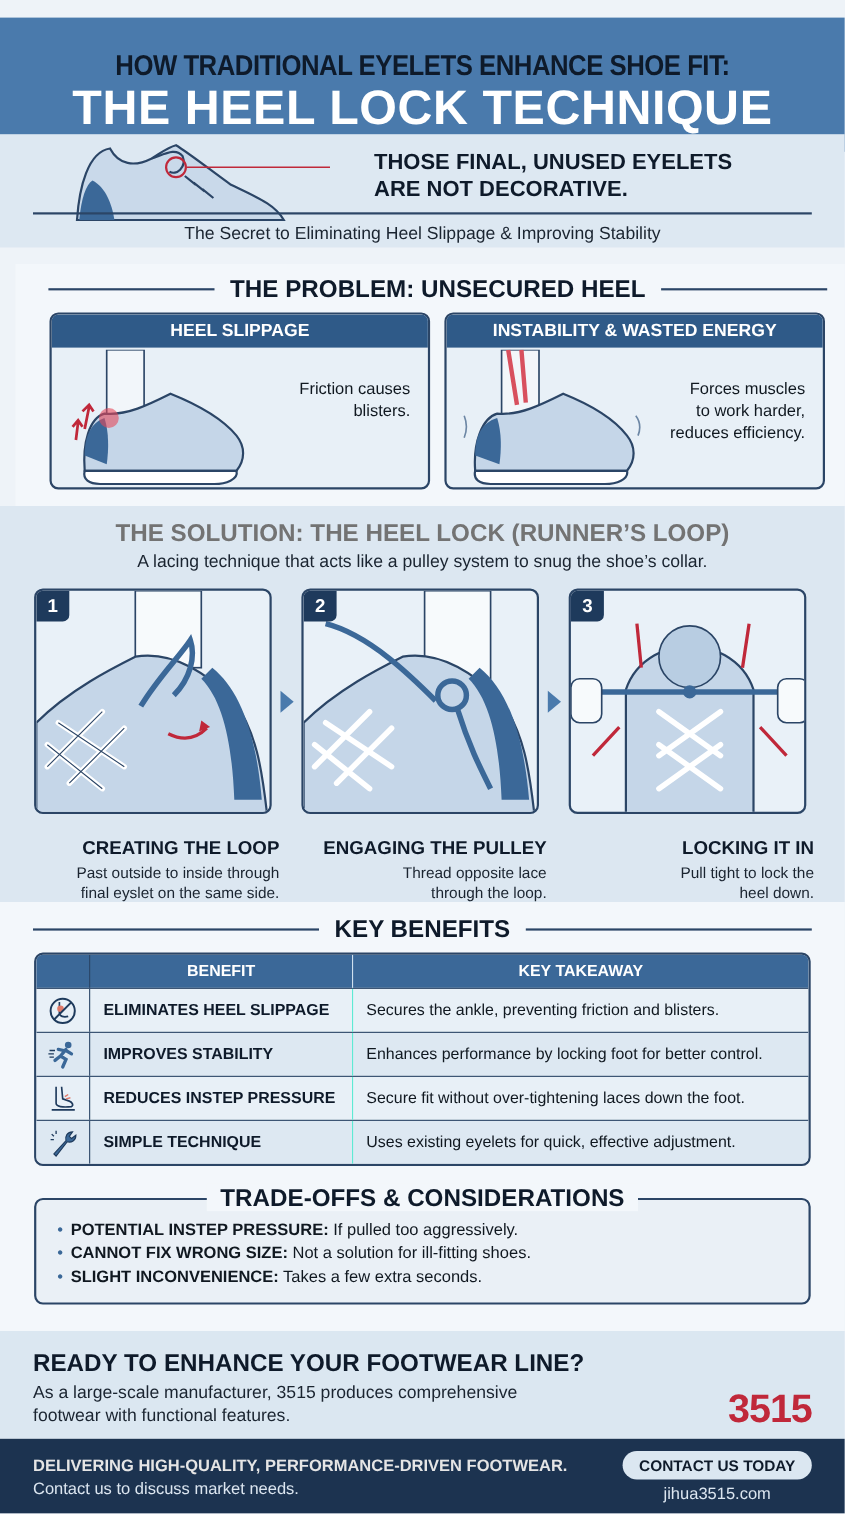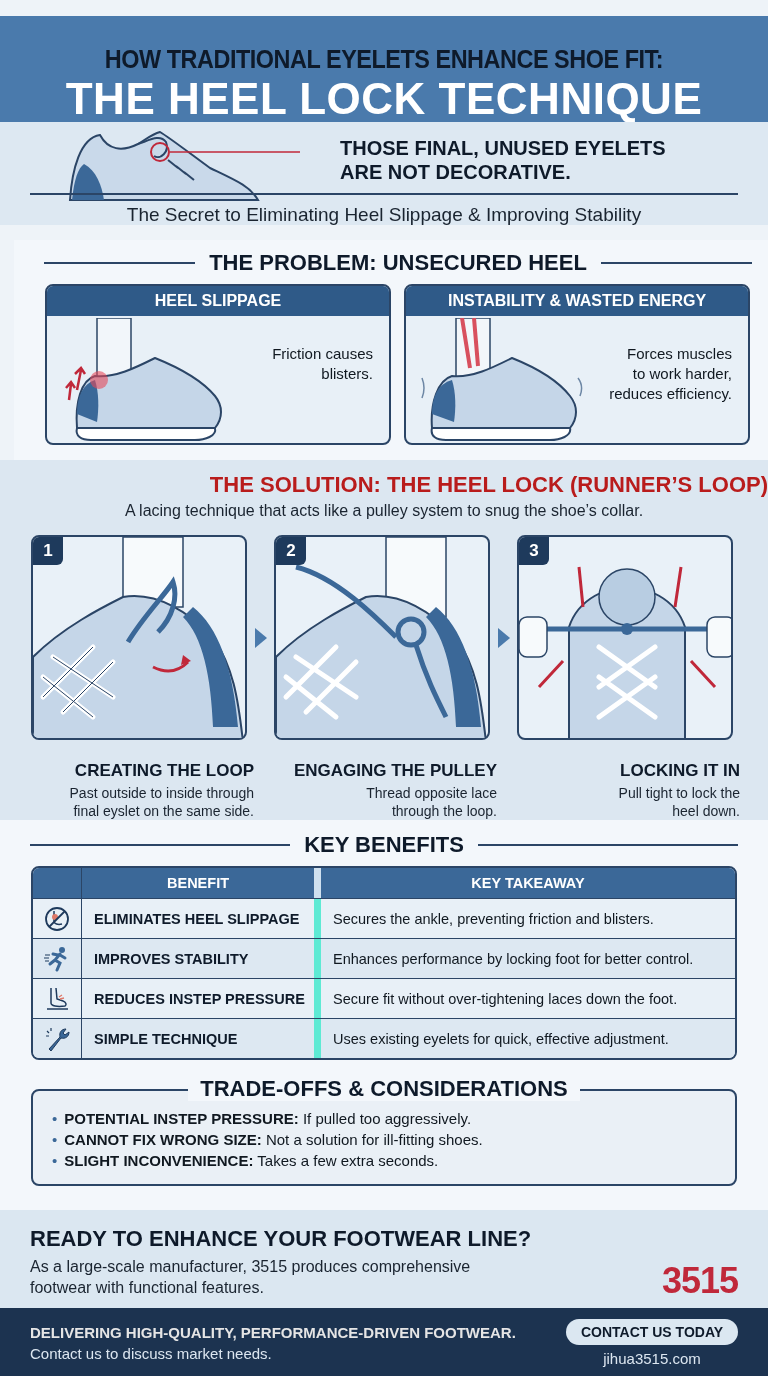--- a/index.html
+++ b/index.html
@@ -8,53 +8,53 @@
 
   
   .hdr { position: absolute; left: 0; top: 0; width: 768px; height: 122px; background: #4a7aac; text-align: center; margin-top: 16px; }
   .hdr .l1 { position: absolute; left: 0; right: 0; top: 28px; font-size: 26px; font-weight: 700; color: #0e1a2a; letter-spacing: -0.5px; transform: scaleX(0.9); }
   .hdr .l2 { position: absolute; left: 0; right: 0; top: 58px; font-size: 44px; font-weight: 700; color: #ffffff; letter-spacing: 0.5px; }
 
   .intro { position: absolute; left: 0; top: 122px; width: 768px; height: 103px; background: #dde8f2; }
   .intro .shoe { position: absolute; left: 60px; top: 8px; width: 240px; height: 82px; }
   .intro .tagline { position: absolute; left: 340px; top: 14px; font-size: 20px; font-weight: 700; line-height: 24px; color: #0e1a2a; }
   .intro .rule { position: absolute; left: 30px; right: 30px; top: 71px; height: 2px; background: #2b4566; }
-  .intro .sub { position: absolute; left: 0; right: 0; top: 82px; text-align: center; font-size: 19px; color: #1a2430; }
+  .intro .sub { position: absolute; left: 0; right: 0; top: 82px; text-align: center; font-size: 16px; color: #1a2430; }
 
   
   .sec-title { position: absolute; left: 30px; right: 30px; display: flex; align-items: center; gap: 14px; }
   .sec-title .line { flex: 1; height: 2px; background: #2b4566; }
   .sec-title .txt { font-size: 22px; font-weight: 700; color: #0e1a2a; white-space: nowrap; }
 
   
   .problem { position: absolute; left: 14px; top: 240px; width: 768px; height: 220px; background: #f3f7fb; }
   .pcard { position: absolute; top: 44px; width: 346px; height: 161px; border: 2px solid #2b4566; border-radius: 8px; background: #e8f0f7; overflow: hidden; }
   .pcard .ph { height: 30px; background: #2f5a88; color: #ffffff; font-weight: 700; font-size: 16px; text-align: center; line-height: 30px; }
   .pcard .pt { position: absolute; right: 16px; top: 58px; text-align: right; font-size: 15px; line-height: 20px; color: #101820; }
   .pcard svg { position: absolute; left: 8px; top: 32px; }
 
   
   .solution { position: absolute; left: 0; top: 460px; width: 768px; height: 360px; background: #dce7f1; }
-  .solution .t { position: absolute; left: 0; right: 0; top: 12px; text-align: right; font-size: 22px; font-weight: 700; color: #b91c1c; }
+  .solution .t { position: absolute; left: 0; right: 0; top: 12px; text-align: center; font-size: 22px; font-weight: 700; color: #737373; }
   .solution .s { position: absolute; left: 0; right: 0; top: 42px; text-align: center; font-size: 16px; color: #1a2430; }
   .step { position: absolute; top: 75px; width: 216px; height: 205px; border: 2px solid #2b4566; border-radius: 8px; background: #e9f1f8; overflow: hidden; }
   .step .num { position: absolute; left: 0; top: 0; width: 30px; height: 28px; background: #1e3a5c; color: #fff; font-weight: 700; font-size: 17px; text-align: center; line-height: 28px; border-bottom-right-radius: 6px; }
   .step svg { position: absolute; left: 0; top: 0; }
   .arrow { position: absolute; top: 168px; width: 0; height: 0; border-top: 10px solid transparent; border-bottom: 10px solid transparent; border-left: 12px solid #4a7aac; }
   .scap { position: absolute; top: 301px; width: 230px; text-align: right; }
   .scap .h { font-size: 17px; font-weight: 700; color: #0e1a2a; }
   .scap .d { font-size: 14px; line-height: 18px; color: #1a2430; margin-top: 3px; }
 
   
   .benefits { position: absolute; left: 0; top: 820px; width: 768px; height: 250px; background: #f3f7fb; }
   .tbl { position: absolute; left: 31px; top: 46px; width: 706px; border: 2px solid #2b4566; border-radius: 8px; overflow: hidden; background: #e8f0f7; }
   .tbl .row { display: flex; height: 40px; border-top: 1px solid #2b4566; }
   .tbl .row.head { height: 30px; border-top: none; background: #3b6898; color: #fff; font-weight: 700; font-size: 14px; }
   .tbl .c0 { width: 49px; border-right: 1px solid #2b4566; display: flex; align-items: center; justify-content: center; }
-  .tbl .c1 { width: 239px; border-right: 7px solid #5eead4; display: flex; align-items: center; padding-left: 12px; font-weight: 700; font-size: 14.5px; color: #0e1a2a; }
+  .tbl .c1 { width: 239px; border-right: 1px solid #5eead4; display: flex; align-items: center; padding-left: 12px; font-weight: 700; font-size: 14.5px; color: #0e1a2a; }
   .tbl .c2 { flex: 1; display: flex; align-items: center; padding-left: 12px; font-size: 14.5px; color: #101820; }
   .tbl .head .c1, .tbl .head .c2 { justify-content: center; padding-left: 0; color: #fff; border-color: #cfe0ef; }
   .tbl .row:nth-child(odd):not(.head) { background: #dde8f2; }
 
   
   .trade { position: absolute; left: 0; top: 1070px; width: 768px; height: 140px; background: #f3f7fb; }
   .tbox { position: absolute; left: 31px; top: 19px; width: 706px; height: 97px; border: 2px solid #2b4566; border-radius: 8px; background: #eaf0f6; }
   .trade .ttl { position: absolute; left: 0; right: 0; top: 6px; text-align: center; }
   .trade .ttl span { background: #f3f7fb; padding: 0 12px; font-size: 22px; font-weight: 700; color: #0e1a2a; }
   .tlist { position: absolute; left: 52px; top: 38px; list-style: none; }

